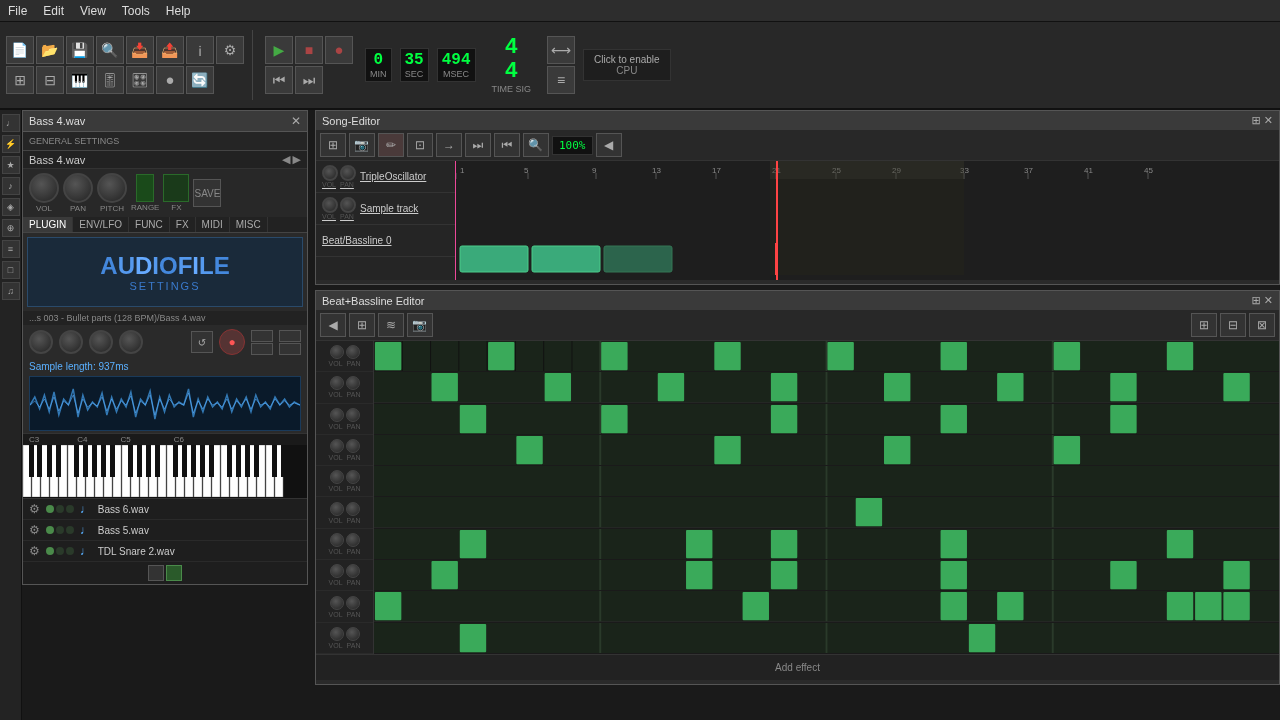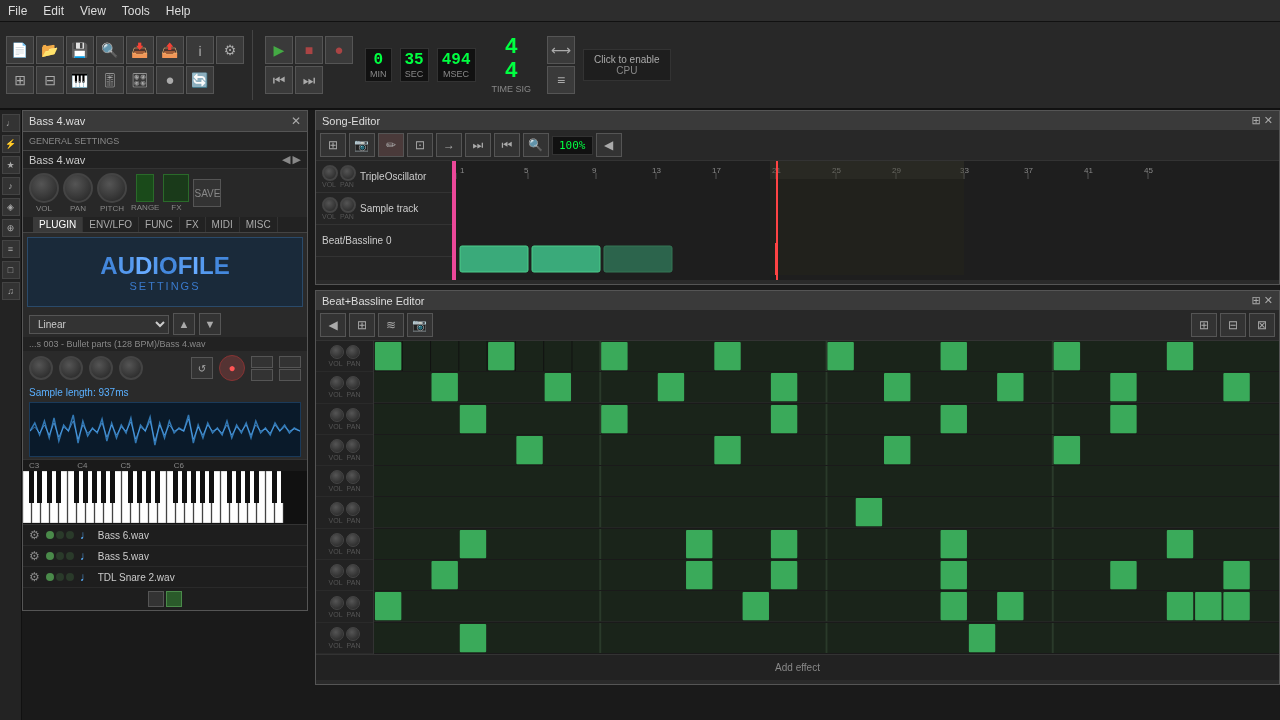--- a/index.html
+++ b/index.html
@@ -55,21 +55,21 @@
     .knob-small { width: 24px; height: 24px; background: radial-gradient(circle at 40% 35%, #555, #222); border-radius: 50%; border: 2px solid #444; cursor: pointer; }
     .ctrl-group { display: flex; flex-direction: column; align-items: center; gap: 1px; }
     .ctrl-label { color: #888; font-size: 8px; }
     .ctrl-slider { width: 18px; height: 28px; background: #1a4a1a; border: 1px solid #2a6a2a; cursor: pointer; }
     .ctrl-btn-green { width: 26px; height: 28px; background: #1a3a1a; border: 1px solid #2a6a2a; cursor: pointer; }
     .ctrl-save { width: 28px; height: 28px; background: #333; border: 1px solid #555; cursor: pointer; display: flex; align-items: center; justify-content: center; color: #888; font-size: 10px; }
     
     
     .plugin-tabs { display: flex; background: #222; border-bottom: 1px solid #444; }
     .plugin-tab { padding: 2px 6px; color: #aaa; font-size: 10px; cursor: pointer; border-right: 1px solid #333; }
-    .plugin-tab.active { background: #3a3a3a; color: #fff; margin-left: 10px; }
+    .plugin-tab.active { background: #3a3a3a; color: #fff; }
     
     
     .afp-display { background: #1a2a3a; height: 70px; display: flex; align-items: center; justify-content: center; margin: 4px; border: 1px solid #2a4a6a; }
     
     .afp-controls { display: flex; align-items: center; gap: 4px; padding: 2px 6px; }
     .select-box { background: #333; border: 1px solid #555; color: #ccc; padding: 2px 4px; font-size: 10px; width: 140px; }
     
     .file-path { padding: 2px 6px; color: #888; font-size: 9px; background: #222; }
     
     .afp-knobs { display: flex; gap: 6px; padding: 4px 6px; align-items: center; }
@@ -261,29 +261,20 @@
 
     <div class="afp-display">
       <div>
         <div style="color:#5ab0ff; font-size:24px; font-weight:bold; text-align:center;">
           <span style="color:#4488dd;">A</span><span style="color:#5599ee;">U</span><span style="color:#66aaff;">D</span><span style="color:#5599ee;">I</span><span style="color:#4488dd;">O</span><span style="color:#5599ee;">F</span><span style="color:#66aaff;">I</span><span style="color:#5599ee;">L</span><span style="color:#4488dd;">E</span>
         </div>
         <div style="color:#3a7acc; font-size:11px; text-align:center; letter-spacing:2px;">SETTINGS</div>
       </div>
     </div>
 
-    <div class="afp-controls">
-      <select class="select-box">
-        <option>Linear</option>
-        <option>None</option>
-        <option>Sinc</option>
-      </select>
-      <div style="width:22px; height:22px; background:#333; border:1px solid #555; cursor:pointer; display:flex; align-items:center; justify-content:center; color:#aaa;">▲</div>
-      <div style="width:22px; height:22px; background:#333; border:1px solid #555; cursor:pointer; display:flex; align-items:center; justify-content:center; color:#aaa;">▼</div>
-    </div>
 
     <div class="file-path">...s 003 - Bullet parts (128 BPM)/Bass 4.wav</div>
 
     <div class="afp-knobs">
       <div class="knob-small"></div>
       <div class="knob-small"></div>
       <div class="knob-small"></div>
       <div class="knob-small"></div>
       <div style="flex:1;"></div>
       <div class="play-btn">↺</div>
@@ -430,21 +421,21 @@
       <div class="song-btn">→</div>
       <div class="song-btn">⏭</div>
       <div class="song-btn">⏮</div>
       <div class="song-btn">🔍</div>
       <div class="zoom-display">100%</div>
       <div class="song-btn">◀</div>
     </div>
 
     <div style="display:flex; height:calc(100% - 54px);">
 
-      <div style="width:140px; background:#252525; border-right:4px solid #ec4899; flex-shrink:0;">
+      <div style="width:140px; background:#252525; border-right:1px solid #ec4899; flex-shrink:0;text-decoration:underline;">
 
         <div class="track-name-row">
           <div style="display:flex; flex-direction:column;">
             <div style="display:flex; gap:2px;">
               <div class="knob-small" style="width:16px;height:16px;"></div>
               <div class="knob-small" style="width:16px;height:16px;"></div>
             </div>
             <div style="display:flex; gap:4px;">
               <span style="color:#555;font-size:7px;">VOL</span>
               <span style="color:#555;font-size:7px;">PAN</span>

